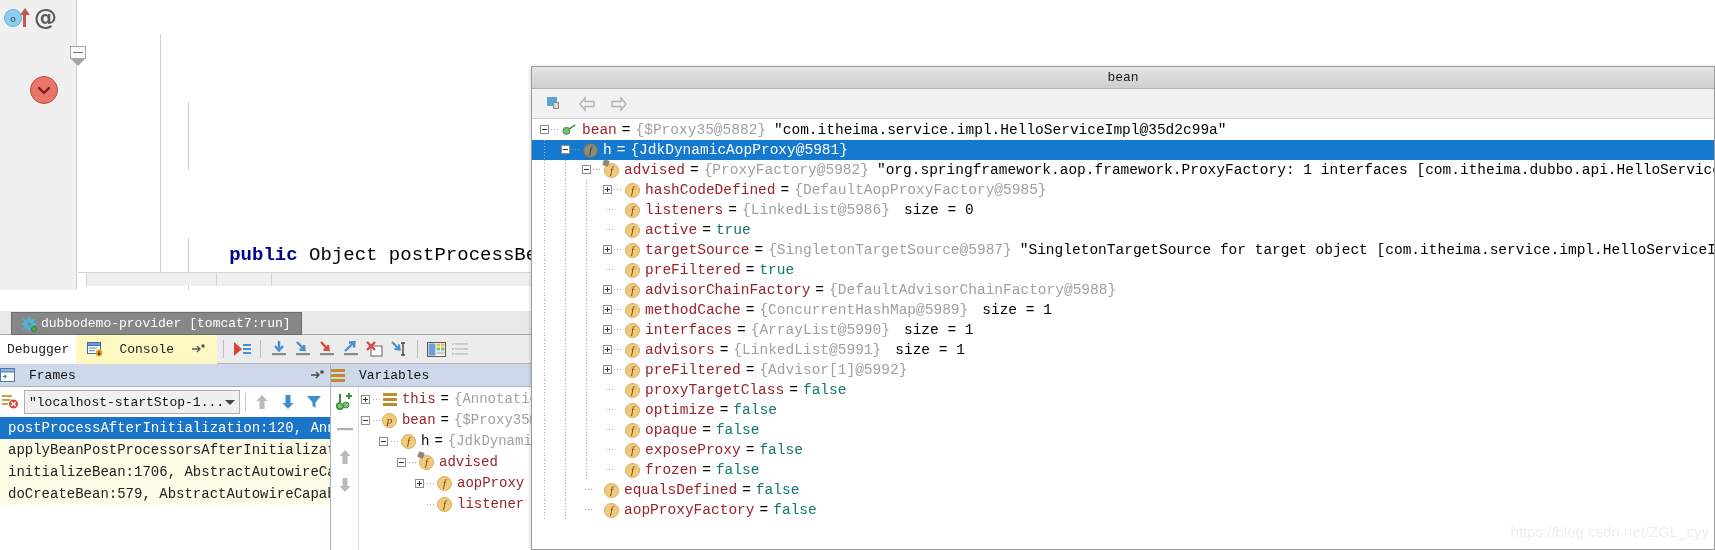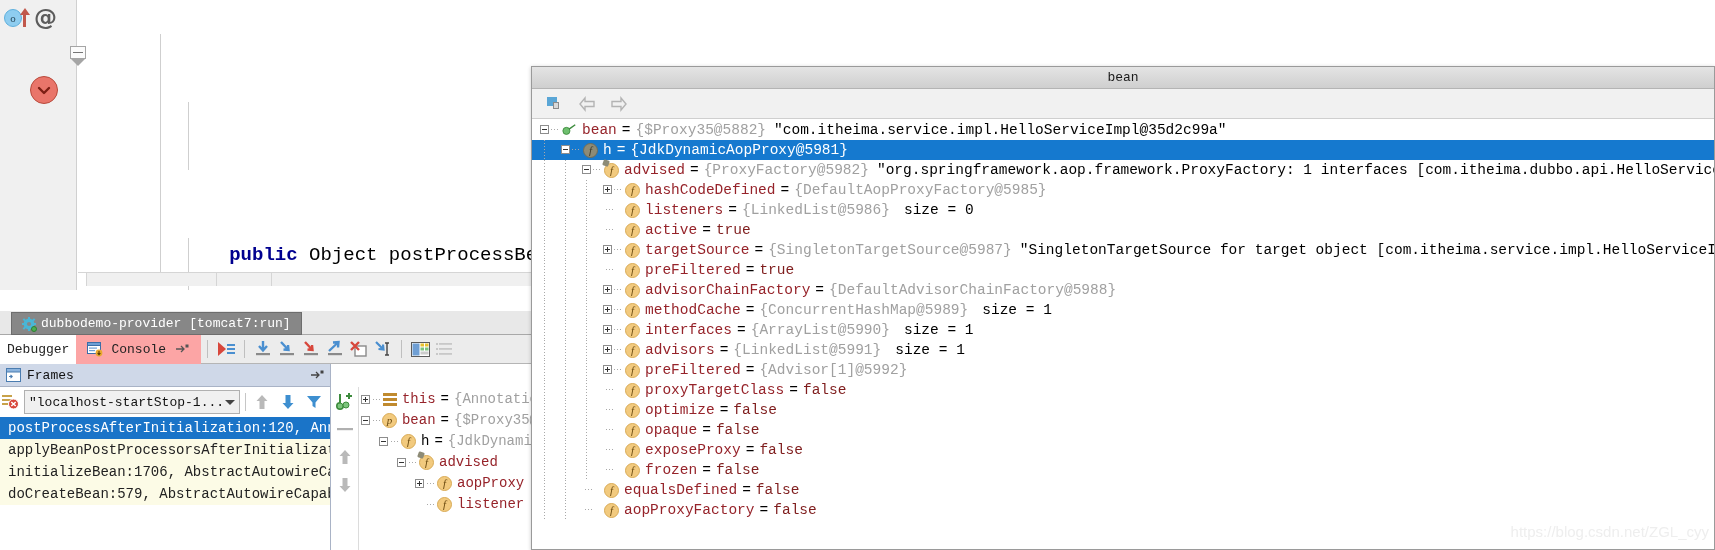--- a/index.html
+++ b/index.html
@@ -128,31 +128,31 @@
   .debug-toolbar {
     position: absolute; left: 0; top: 335px; width: 538px; height: 29px;
     background: #ececec; border-bottom: 1px solid #b5b5b5;
     display: flex; align-items: center;
   }
   .dt-tab {
     height: 29px; display: flex; align-items: center; padding: 0 7px;
     font-family: "Liberation Mono", monospace; font-size: 13px; color: #222;
   }
   .dt-tab.sel-tab { background: #ffffff; }
-  .dt-tab.un-tab { background: #fca5a5; gap: 4px; }
+  .dt-tab.un-tab { background: #fef9c3; gap: 12px; }
   .dt-sep { width: 1px; height: 18px; background: #bfbfbf; margin: 0 6px; }
   .dt-icon { width: 24px; height: 22px; display:flex; align-items:center; justify-content:center; }
   .dt-icon svg { display:block; }
 
   
   .panes { position: absolute; left: 0; top: 364px; width: 538px; height: 186px; }
   .pane-head {
     position: absolute; top: 0; height: 23px; background: #cfd8e8;
     border-bottom: 1px solid #a9b3c6;
-    display: flex; align-items: center; gap: 6px; padding-left: 6px;
+    display: flex; align-items: center; gap: 14px; 
     font-family: "Liberation Mono", monospace; font-size: 13px; color: #111;
   }
   .pane-head.frames { left: 0; width: 330px; }
   .pane-head.vars { left: 331px; width: 207px; }
   .pane-divider { position: absolute; left: 330px; top: 0; width: 1px; height: 186px; background: #a9b3c6; }
 
   .frames-icon { width: 15px; height: 14px; flex:none; }
   .vars-icon { width: 14px; height: 13px; flex:none; display:flex; flex-direction:column; justify-content:space-between;}
   .vars-icon i { display:block; height:3px; background:#c08a2e; }
   .hide-icon { position:absolute; right: 6px; top: 5px; width: 14px; height: 12px; }
@@ -258,21 +258,21 @@
   .badge.corner::after {
     content:""; position:absolute; left:-2px; top:-4px; width:6px; height:6px;
     background:#8d8b76; transform: rotate(20deg); border-radius: 1px;
   }
   .nm { color: #96232a; }
   .nm.plain { color: #000000; }
   .eq { color: #000000; margin: 0 5px; }
   .ref { color: #a0a0a0; }
   .str { color: #000000; margin-left: 8px; }
   .sz { color: #000000; margin-left: 14px; }
-  .val { color: #7f1d1d; }
+  .val { color: #0f766e; }
 
   .watermark {
     position: absolute; right: 6px; bottom: 10px;
     font-family: "Liberation Sans", sans-serif; font-size: 15px;
     color: #eeeeee;
   }
 </style>
 </head>
 <body>
 
@@ -451,20 +451,28 @@
       </span>
       <span>Frames</span>
       <span class="hide-icon">
         <svg width="14" height="12" viewBox="0 0 14 12">
           <path d="M1 6 H9 M6 3 L9 6 L6 9" stroke="#444" stroke-width="1.3" fill="none"></path>
           <rect x="10.5" y="1.5" width="3" height="3" fill="#444"></rect>
         </svg>
       </span>
     </div>
 
+    <div class="pane-head vars">
+      <span class="vars-icon">
+          <i></i>
+          <i></i>
+          <i></i>
+        </span>
+      <span>Variables</span>
+    </div>
 
     <div class="frames-body">
       <div class="thread-row">
         <span class="dt-icon" style="width:22px;">
           <svg width="18" height="16" viewBox="0 0 18 16">
             <rect x="0" y="1" width="10" height="2" fill="#c8a24a"></rect>
             <rect x="0" y="5" width="10" height="2" fill="#c8a24a"></rect>
             <rect x="0" y="9" width="10" height="2" fill="#c8a24a"></rect>
             <circle cx="11.5" cy="10" r="5" fill="#d8473c" stroke="#fff" stroke-width="1"></circle>
             <path d="M9.3 8 L13.7 12 M13.7 8 L9.3 12" stroke="#fff" stroke-width="1.5"></path>

